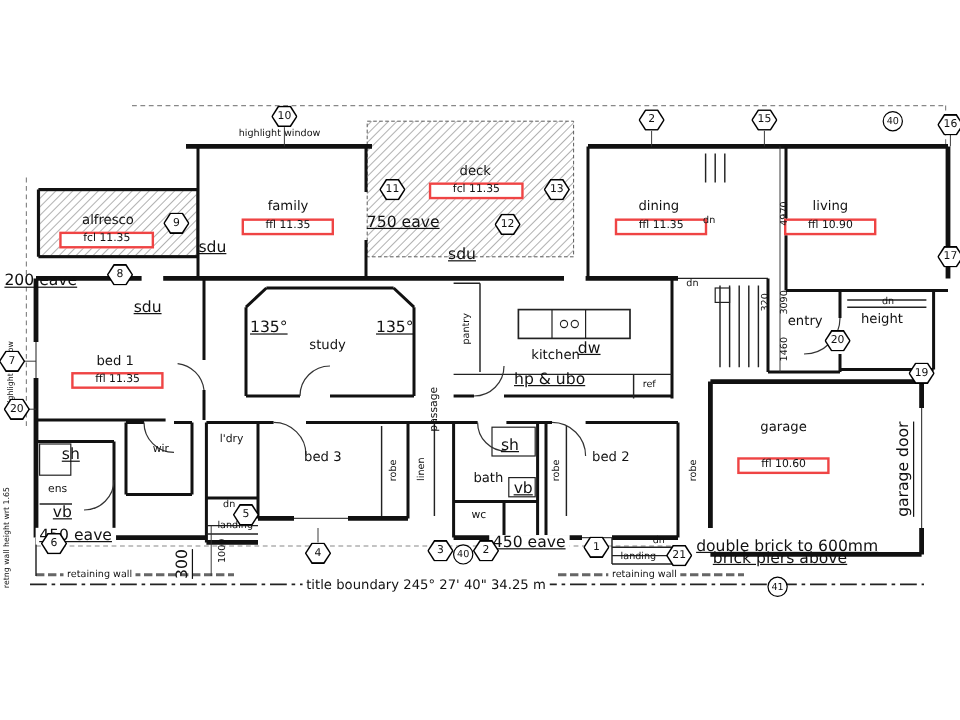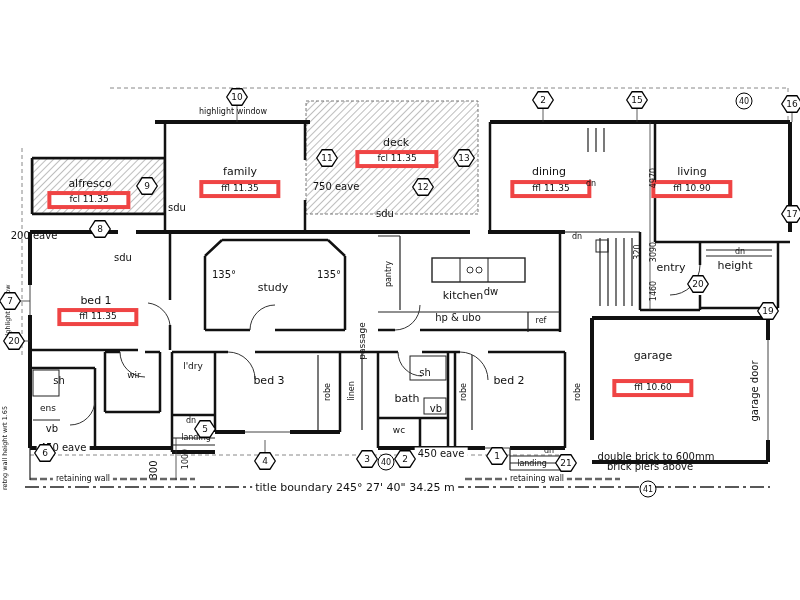--- a/index.html
+++ b/index.html
@@ -2,22 +2,22 @@
 <html><head>
 <meta charset="utf-8">
 <style>
   html,body{margin:0;padding:0;background:#ffffff;}
   .plan{position:relative;width:800px;height:600px;background:#ffffff;overflow:hidden;
         font-family:"DejaVu Sans",sans-serif;color:#111;}
   svg{position:absolute;left:0;top:0;}
   .t{position:absolute;font-size:10px;line-height:1.1;white-space:nowrap;
      transform:translate(-50%,-50%);color:#111;}
   .room{font-size:11px;}
-  .s9{font-size:9px;} .s8{font-size:8px;} .s7{font-size:10px;} .s65{font-size:6.5px;}
-  .lvl{border:4px solid #ef4444;padding:0 18px;background:#fff;font-size:9px;}
+  .s9{font-size:9px;} .s8{font-size:8px;} .s7{font-size:13px;text-decoration:underline;} .s65{font-size:6.5px;}
+  .lvl{border:2px solid #ef4444;padding:0 18px;background:#fff;font-size:9px;}
   .vert{writing-mode:vertical-rl;transform:translate(-50%,-50%) rotate(180deg);}
   .wbg{background:#fff;padding:0 3px;}
   .hex{position:absolute;width:22px;height:18px;transform:translate(-50%,-50%);
        display:flex;align-items:center;justify-content:center;}
   .hex::before{content:"";position:absolute;inset:0;background:#000;
        clip-path:polygon(26% 0,74% 0,100% 50%,74% 100%,26% 100%,0 50%);}
   .hex::after{content:"";position:absolute;inset:1.4px;background:#fff;
        clip-path:polygon(26% 0,74% 0,100% 50%,74% 100%,26% 100%,0 50%);}
   .hex b{position:relative;z-index:1;font-size:9px;font-weight:400;}
   .circ{position:absolute;width:15px;height:15px;border:1px solid #000;border-radius:50%;

